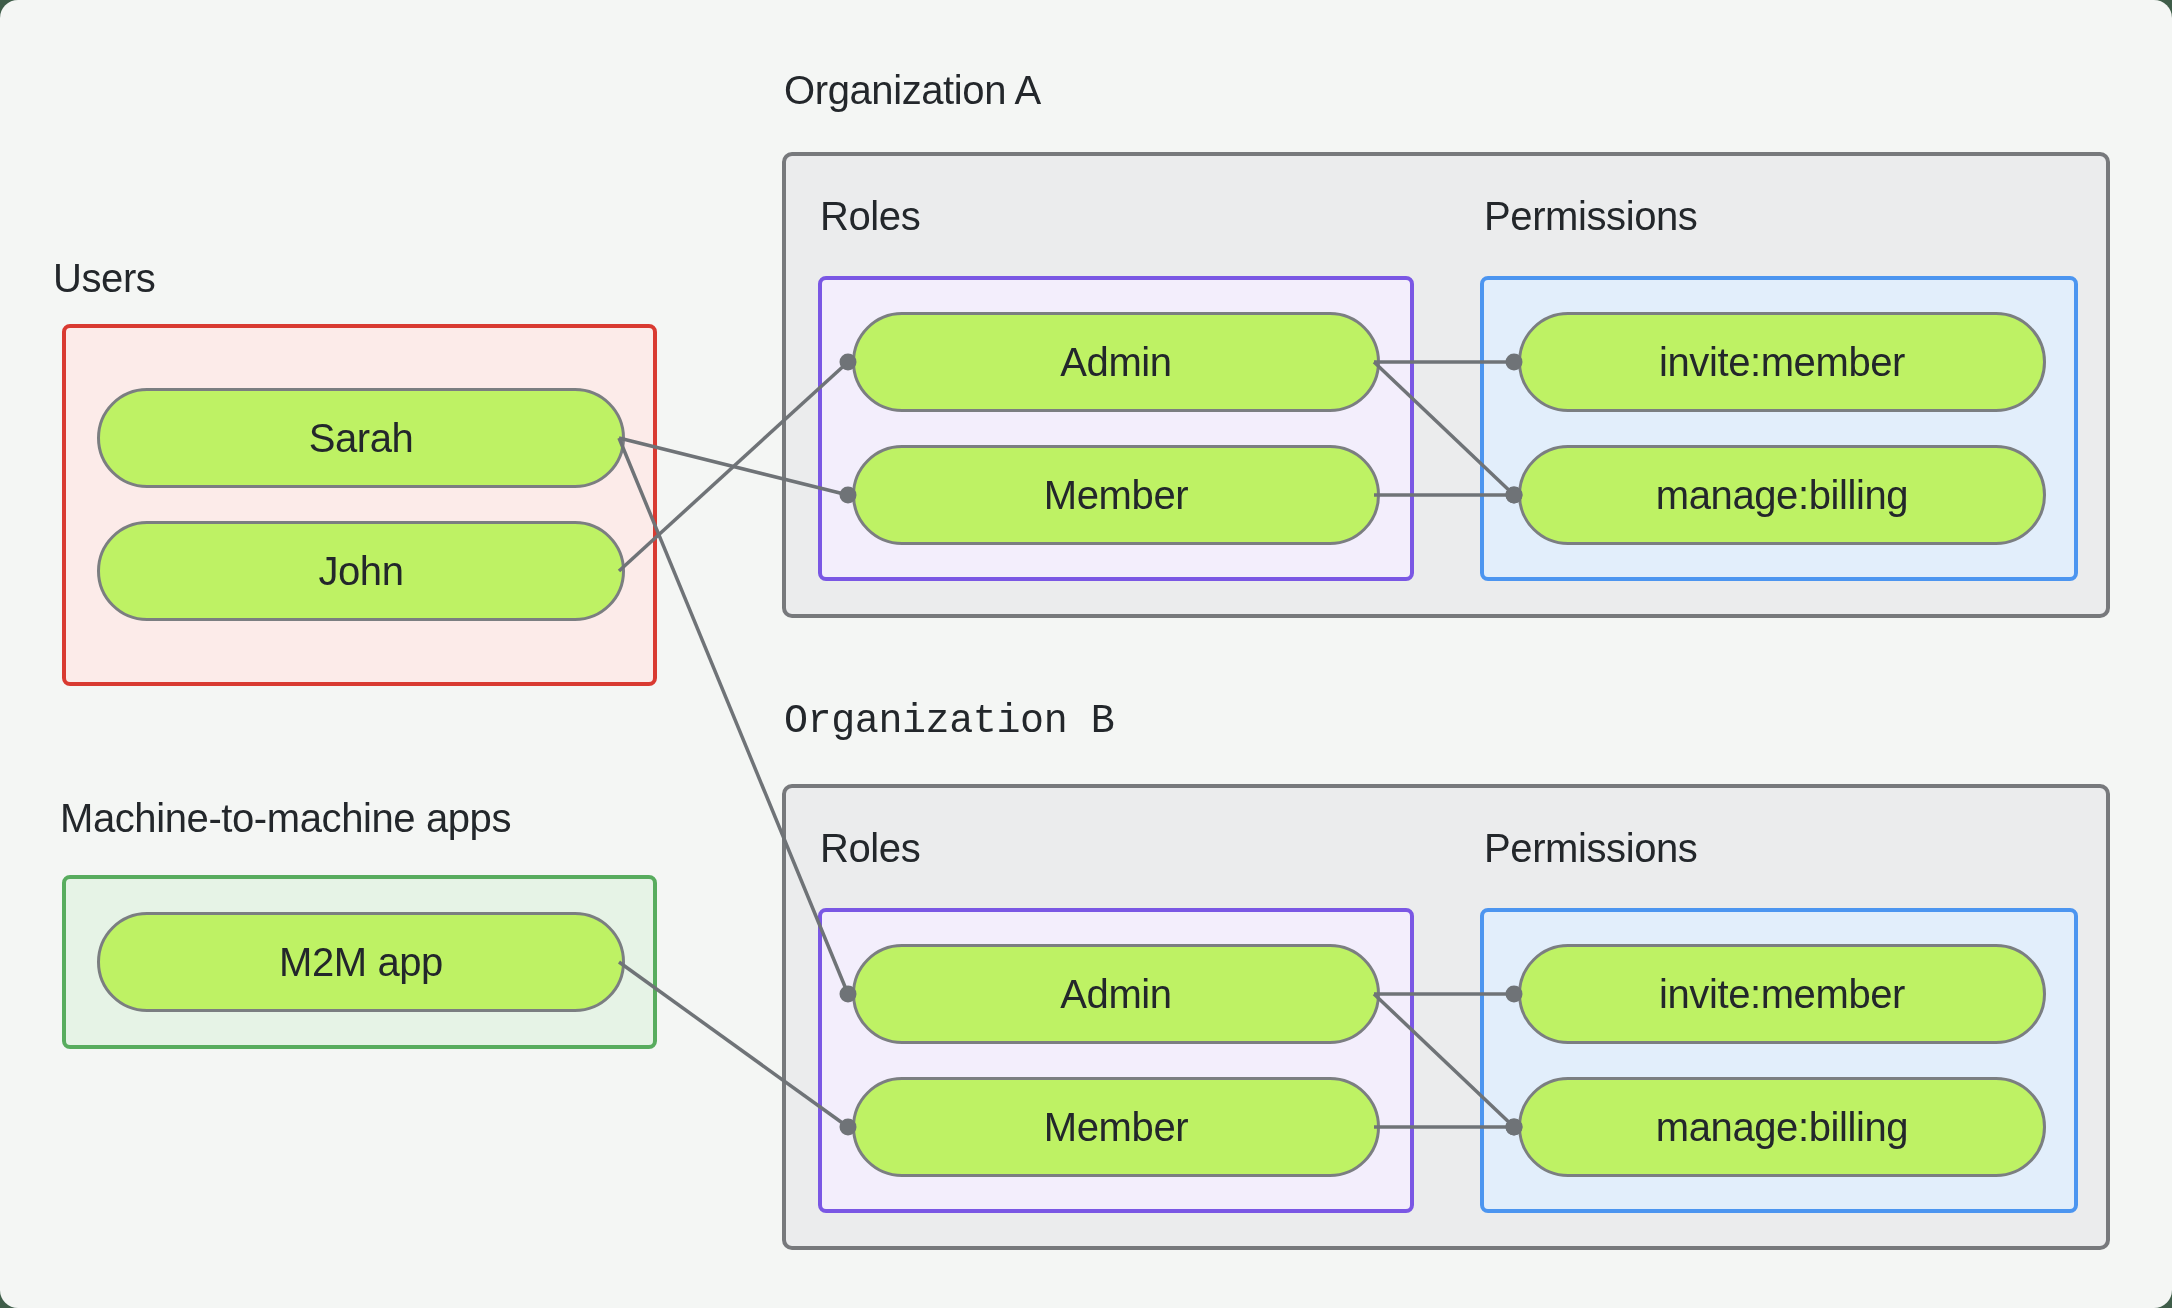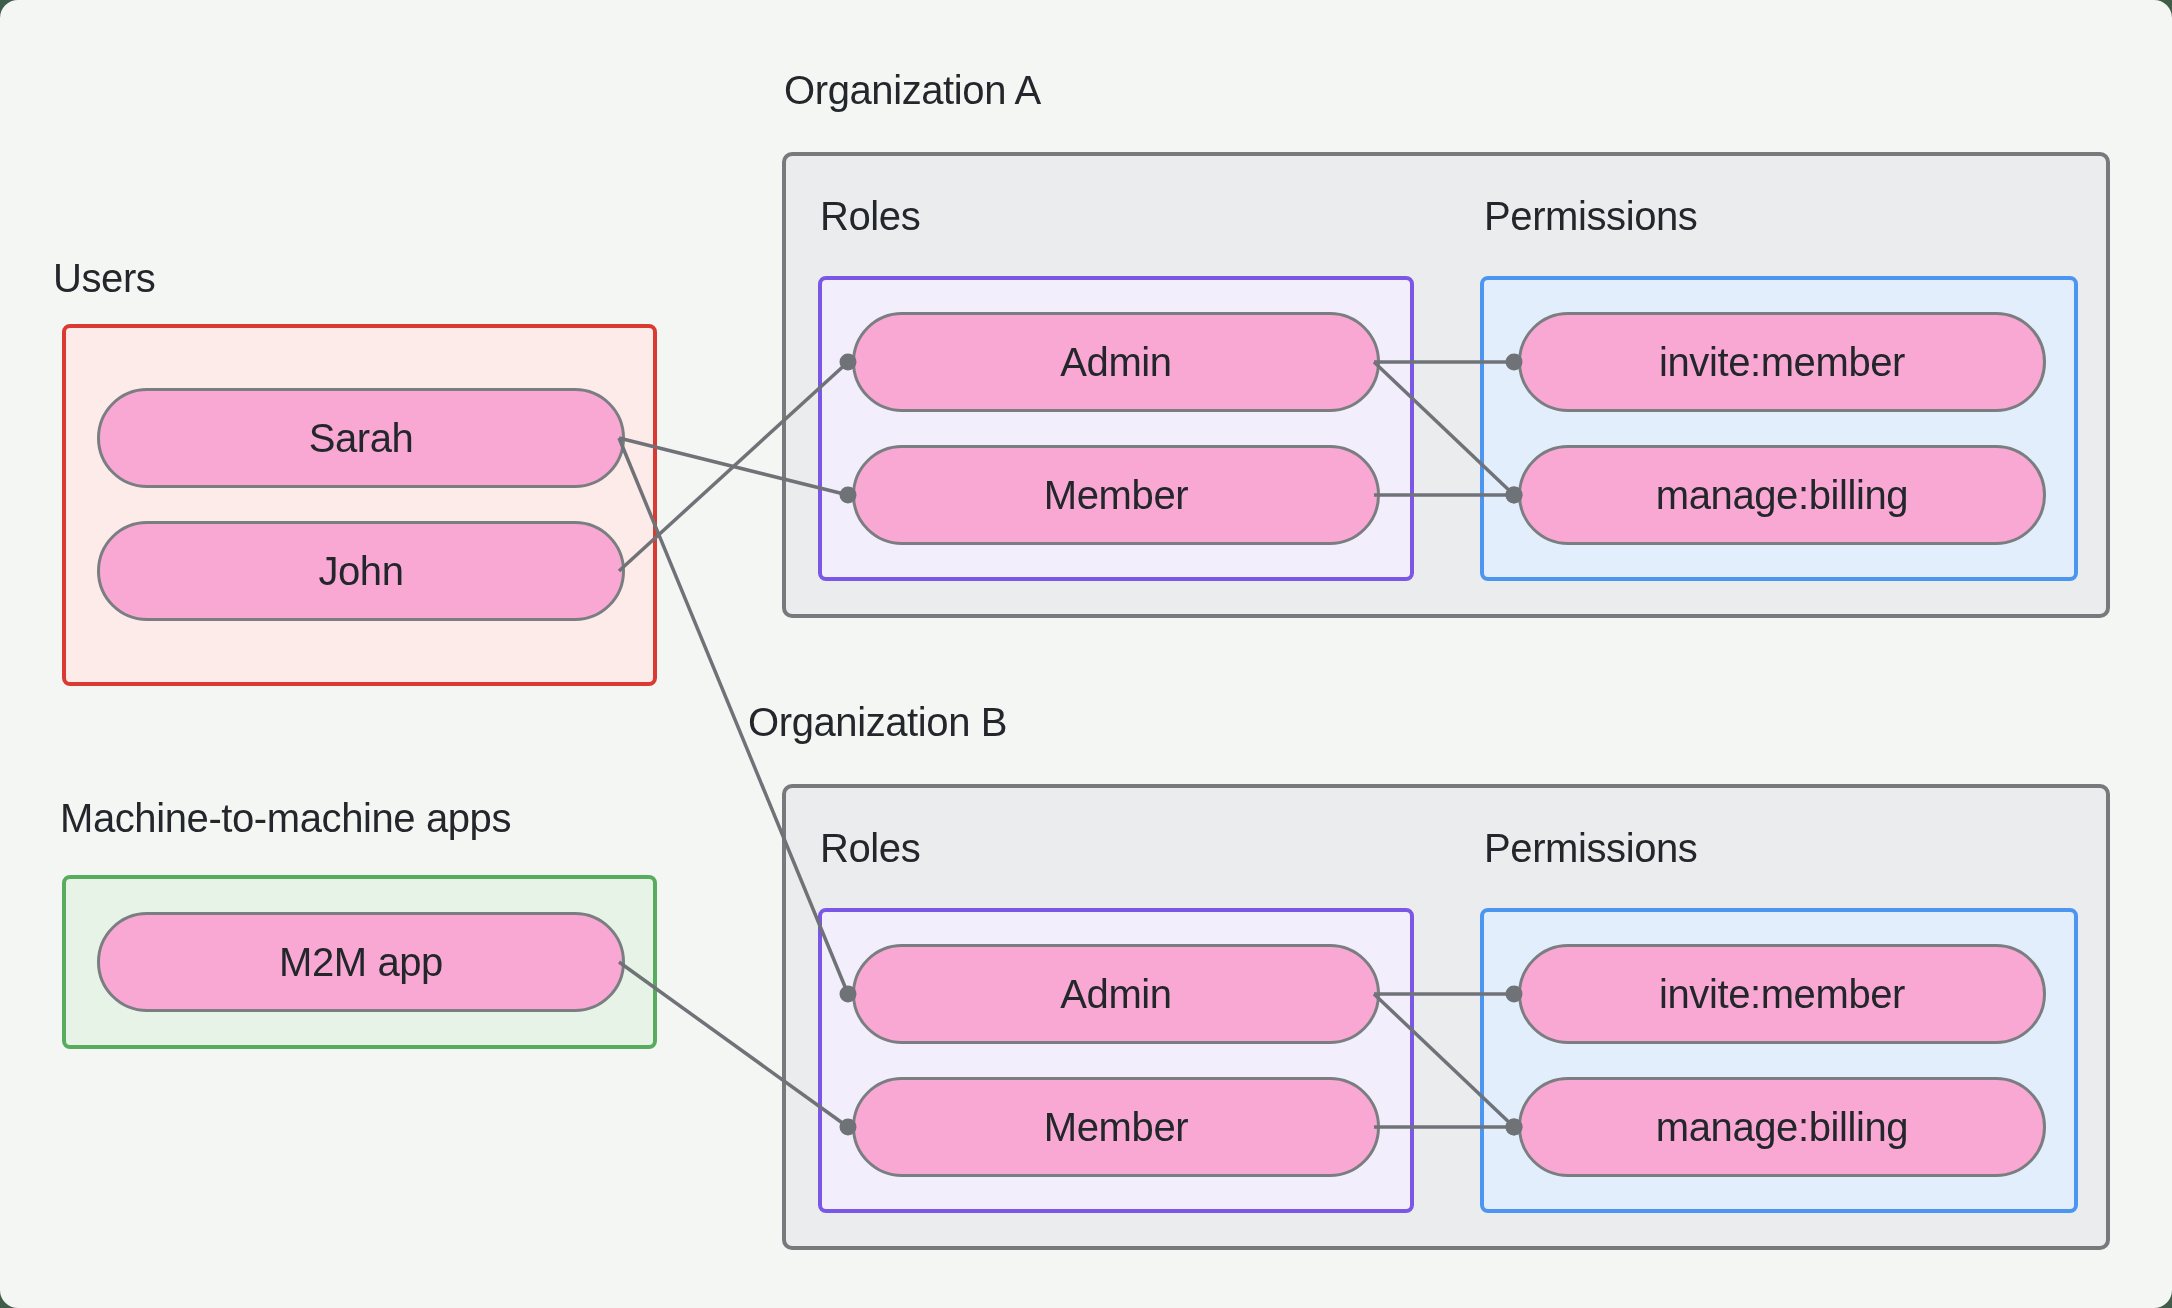--- a/index.html
+++ b/index.html
@@ -36,21 +36,21 @@
   .users-box  { border: 4px solid #d93a31; background: #fcebe9; }
   .m2m-box    { border: 4px solid #58ac5e; background: #e6f3e6; }
   .org-box    { border: 4px solid #77797c; background: #ebeced; border-radius: 10px; }
   .roles-box  { border: 4px solid #7a57e4; background: #f3eefc; }
   .perms-box  { border: 4px solid #4c95f0; background: #e2eefb; }
 
   .pill {
     position: absolute;
     width: 528px;
     height: 100px;
-    background: #f9a8d4;
+    background: #bef264;
     border: 3px solid #7b7e81;
     border-radius: 52px;
     display: flex;
     align-items: center;
     justify-content: center;
     font-size: 40px;
     letter-spacing: -0.4px;
     color: #23272b;
     white-space: nowrap;
   }
@@ -82,21 +82,21 @@
     <div class="group-box org-box" style="left:782px; top:152px; width:1328px; height:466px;"></div>
     <div class="label" style="left:820px; top:192px;">Roles</div>
     <div class="group-box roles-box" style="left:818px; top:276px; width:596px; height:305px;"></div>
     <div class="pill" style="left:852px; top:312px;">Admin</div>
     <div class="pill" style="left:852px; top:445px;">Member</div>
     <div class="label" style="left:1484px; top:192px;">Permissions</div>
     <div class="group-box perms-box" style="left:1480px; top:276px; width:598px; height:305px;"></div>
     <div class="pill" style="left:1518px; top:312px;">invite:member</div>
     <div class="pill" style="left:1518px; top:445px;">manage:billing</div>
 
-    <div class="label" style="left:748px; top:698px;">Organization B</div>
+    <div class="label" style="left:784px; top:698px;font-family:Liberation Mono, monospace;">Organization B</div>
     <div class="group-box org-box" style="left:782px; top:784px; width:1328px; height:466px;"></div>
     <div class="label" style="left:820px; top:824px;">Roles</div>
     <div class="group-box roles-box" style="left:818px; top:908px; width:596px; height:305px;"></div>
     <div class="pill" style="left:852px; top:944px;">Admin</div>
     <div class="pill" style="left:852px; top:1077px;">Member</div>
     <div class="label" style="left:1484px; top:824px;">Permissions</div>
     <div class="group-box perms-box" style="left:1480px; top:908px; width:598px; height:305px;"></div>
     <div class="pill" style="left:1518px; top:944px;">invite:member</div>
     <div class="pill" style="left:1518px; top:1077px;">manage:billing</div>
 

